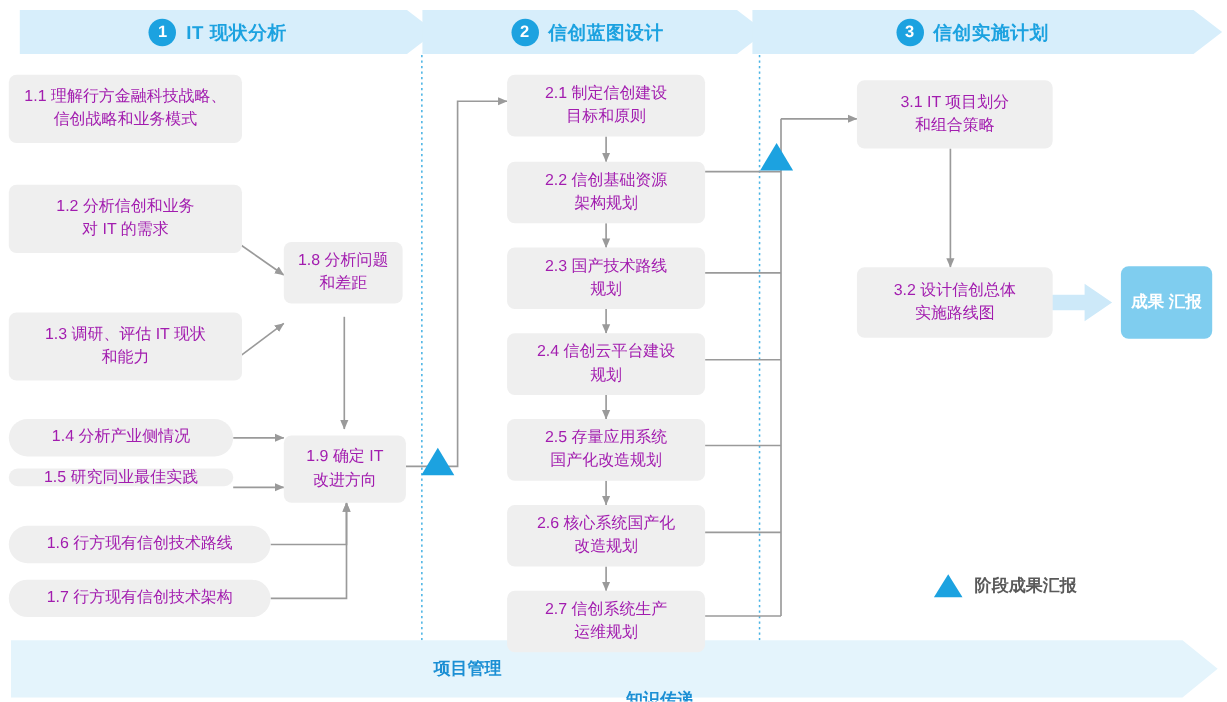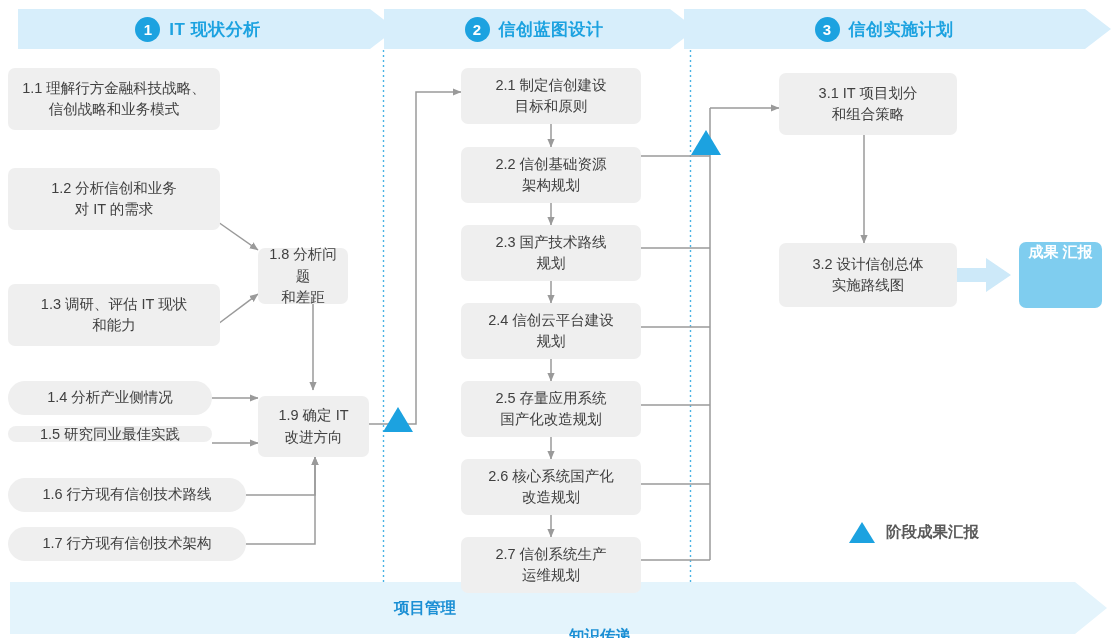--- a/index.html
+++ b/index.html
@@ -49,21 +49,21 @@
     font-weight:bold;
     letter-spacing:.5px;
     white-space:nowrap;
   }
 
   
   .box{
     position:absolute;
     background:#EFEFEF;
     border-radius:7px;
-    color:#404040;
+    color:#a21caf;
     font-size:14.5px;
     line-height:1.45;
     display:flex;
     align-items:center;
     justify-content:center;
     text-align:center;
     box-sizing:border-box;
     padding:4px 7px;
   }
   .box span{display:block;}
@@ -71,21 +71,21 @@
   
   .result-badge{
     position:absolute;
     background:#7FCDEF;
     border-radius:7px;
     color:#ffffff;
     font-size:15px;
     font-weight:bold;
     line-height:1.35;
     display:flex;
-    align-items:flex-start;
+    align-items:center;
     justify-content:center;
     text-align:center;
     box-sizing:border-box;
   }
 
   
   .legend{
     position:absolute;
     display:flex;
     align-items:center;
@@ -233,21 +233,21 @@
       <span>1.6 行方现有信创技术路线</span>
     </div>
   </div>
 
   <div class="box" style="left:8px;top:527px;width:238px;height:34px;border-radius:17px;">
     <div>
       <span>1.7 行方现有信创技术架构</span>
     </div>
   </div>
 
-  <div class="box" style="left:258px;top:248px;width:90px;height:56px;">
+  <div class="box" style="left:258px;top:220px;width:108px;height:56px;">
     <div>
       <span>1.8 分析问题</span>
       <span>和差距</span>
     </div>
   </div>
 
   <div class="box" style="left:258px;top:396px;width:111px;height:61px;">
     <div>
       <span>1.9 确定 IT</span>
       <span>改进方向</span>

